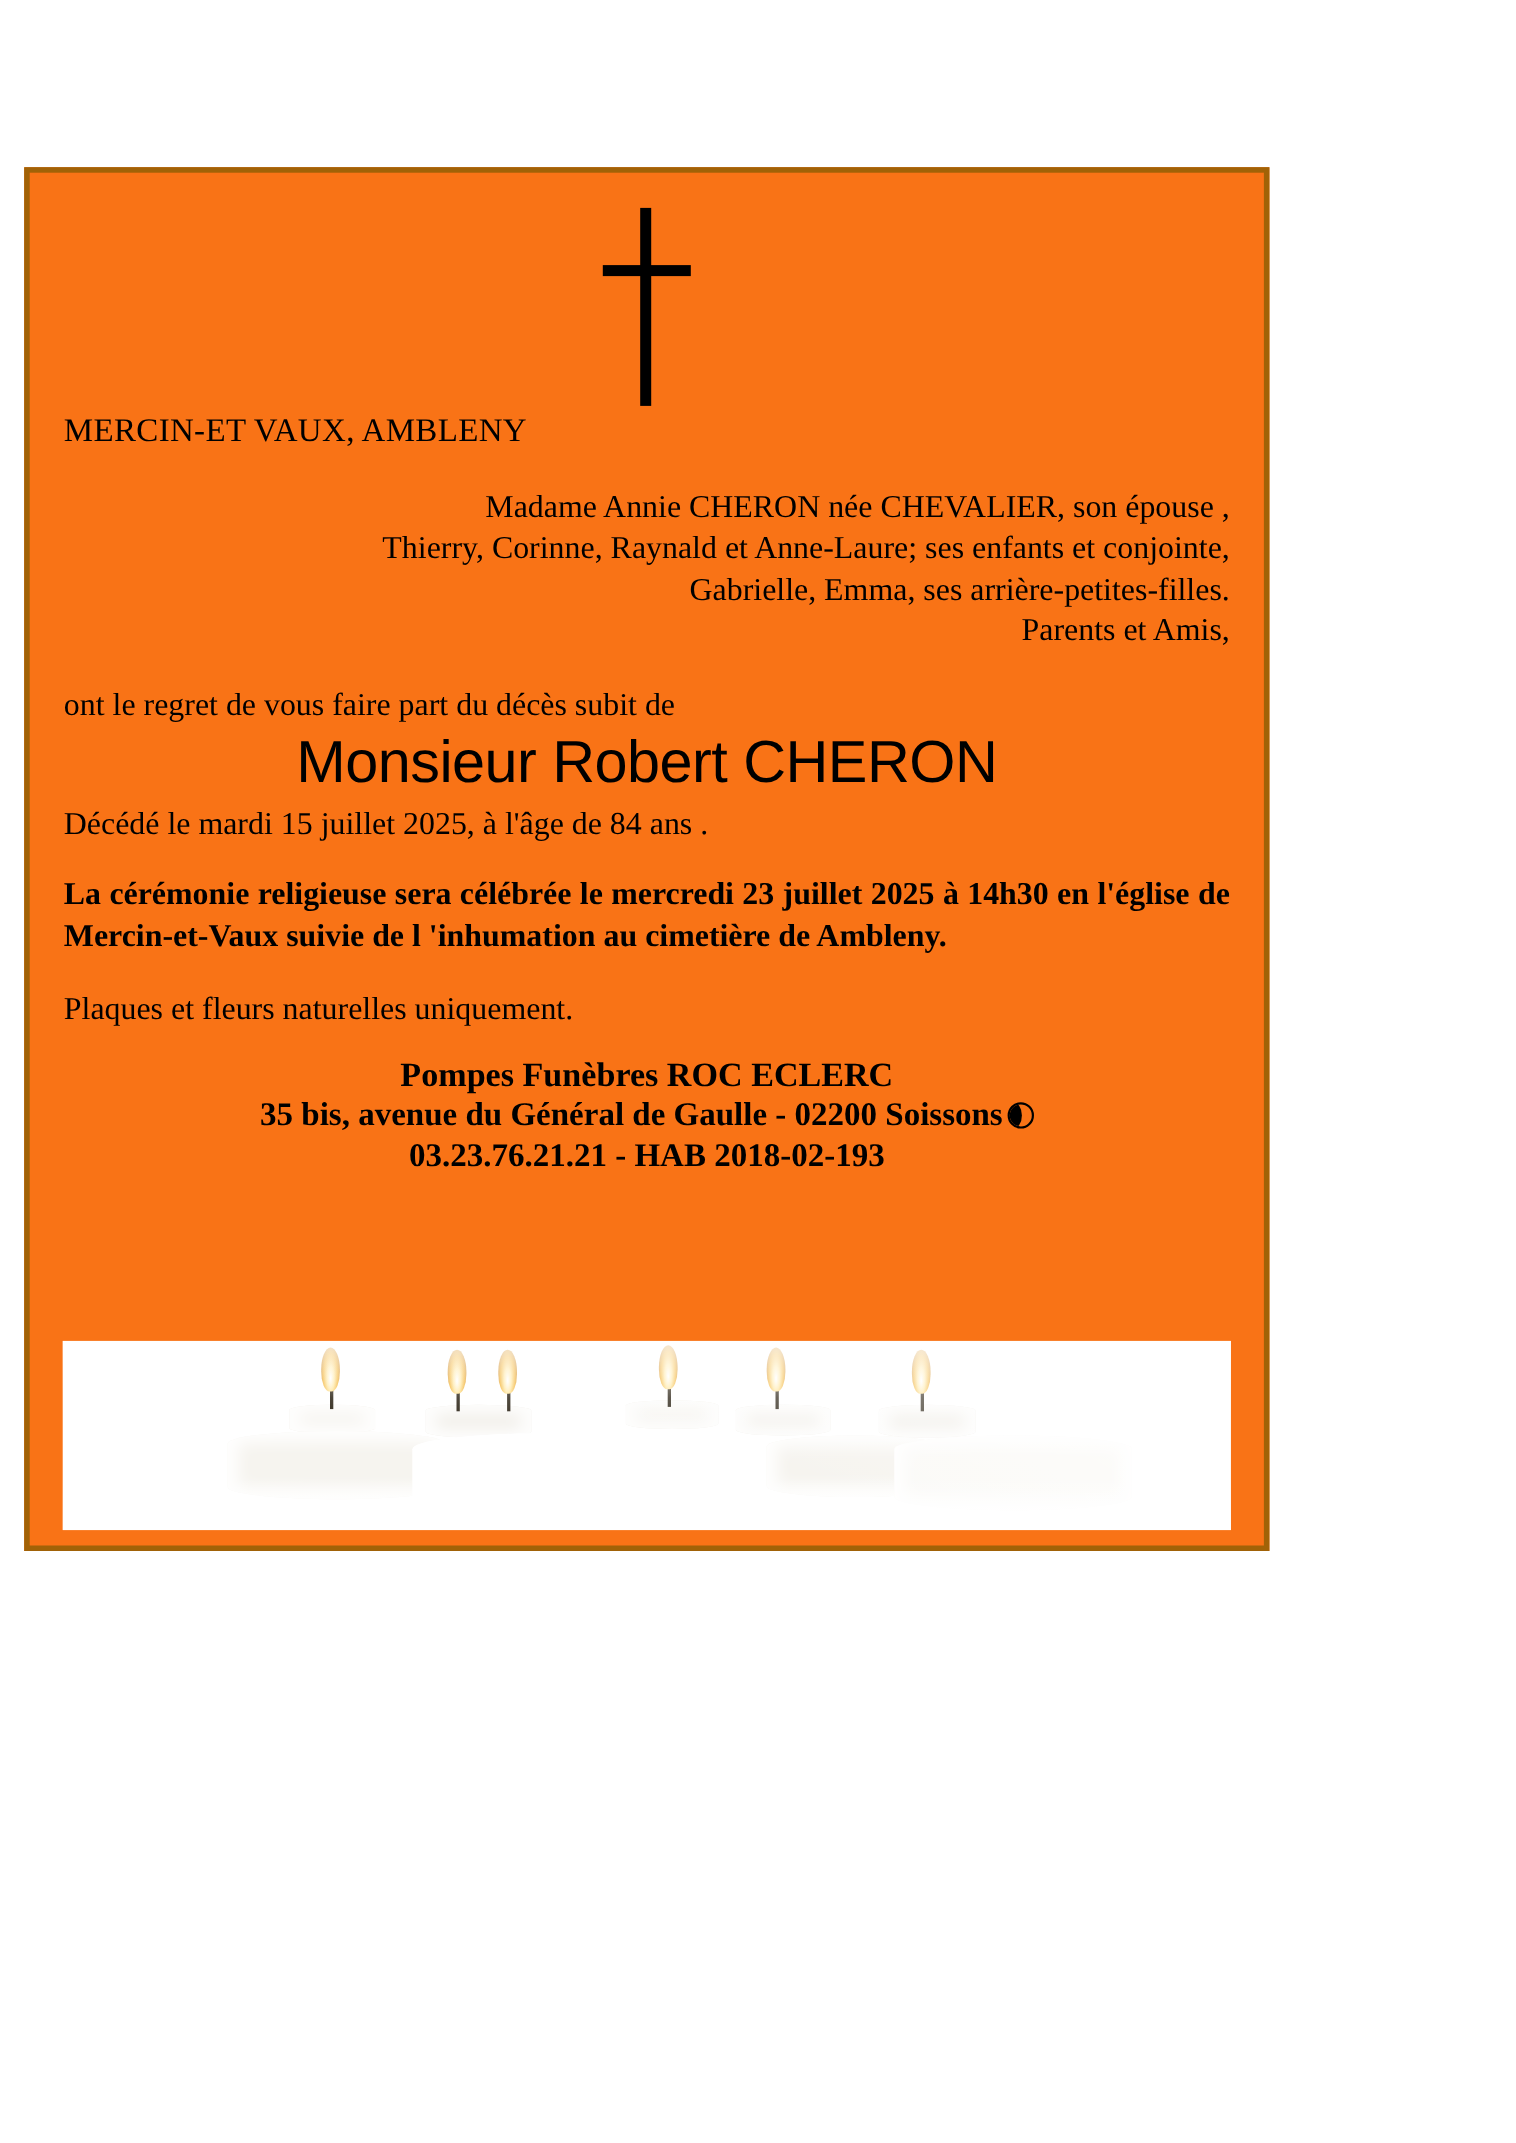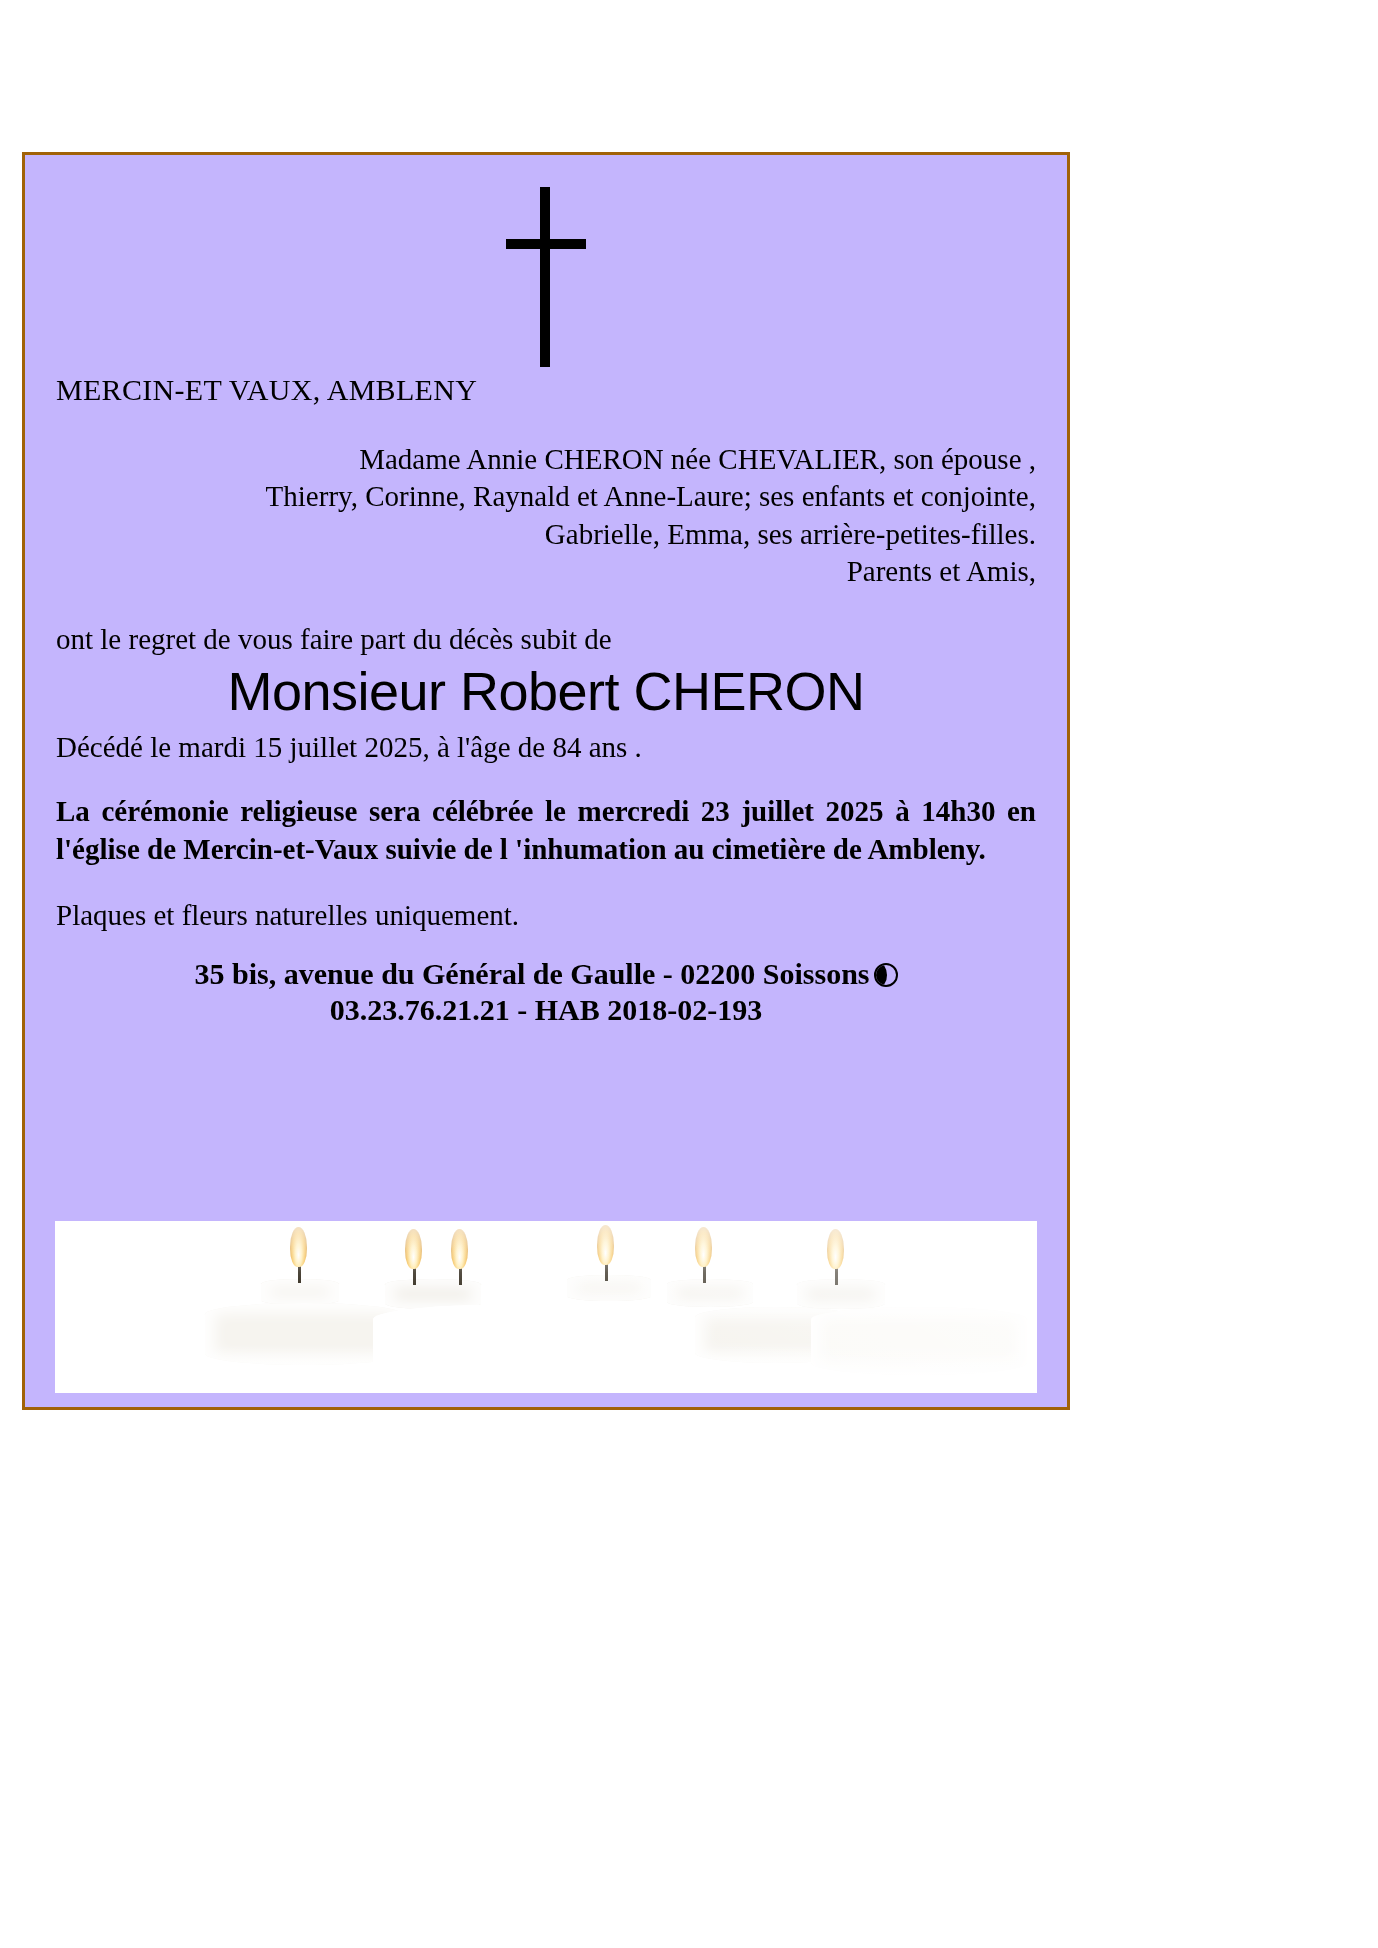--- a/index.html
+++ b/index.html
@@ -12,24 +12,24 @@
     height: 1948px;
     font-family: "Liberation Serif", serif;
     color: #000000;
     position: relative;
     overflow: hidden;
   }
   .notice-frame {
     position: absolute;
     left: 22px;
     top: 152px;
-    width: 1048px;
+    width: 1132px;
     height: 1258px;
-    border: 3px solid #a16207;
-    background: #c4b5fd;
+    border: 5px solid #a16207;
+    background: #f97316;
     box-sizing: border-box;
   }
   .inner {
     position: relative;
     width: 100%;
     height: 100%;
     box-sizing: border-box;
   }
   .cross-wrap {
     position: absolute;
@@ -208,20 +208,21 @@
 
       <h1 class="deceased-name">Monsieur Robert CHERON</h1>
 
       <p class="death-line">Décédé le mardi 15 juillet 2025, à l'âge de 84 ans .</p>
 
       <p class="ceremony">La cérémonie religieuse sera célébrée le mercredi 23 juillet 2025 à 14h30 en l'église de Mercin-et-Vaux suivie de l 'inhumation au cimetière de Ambleny.</p>
 
       <p class="flowers">Plaques et fleurs naturelles uniquement.</p>
 
       <div class="funeral-home">
+        <div class="fh-name">Pompes Funèbres ROC ECLERC</div>
         <div class="fh-addr"><span>35 bis, avenue du Général de Gaulle - 02200 Soissons</span><span class="moon-glyph"></span></div>
         <div class="fh-phone">03.23.76.21.21 - HAB 2018-02-193</div>
       </div>
 
     </div>
 
     <div class="candles">
 
       <div class="candle" style="left:512px; bottom:92px; width:84px; height:26px; background:#efece5;"></div>
       <div class="candle" style="left:612px; bottom:86px; width:86px; height:28px; background:#eeebe4;"></div>

